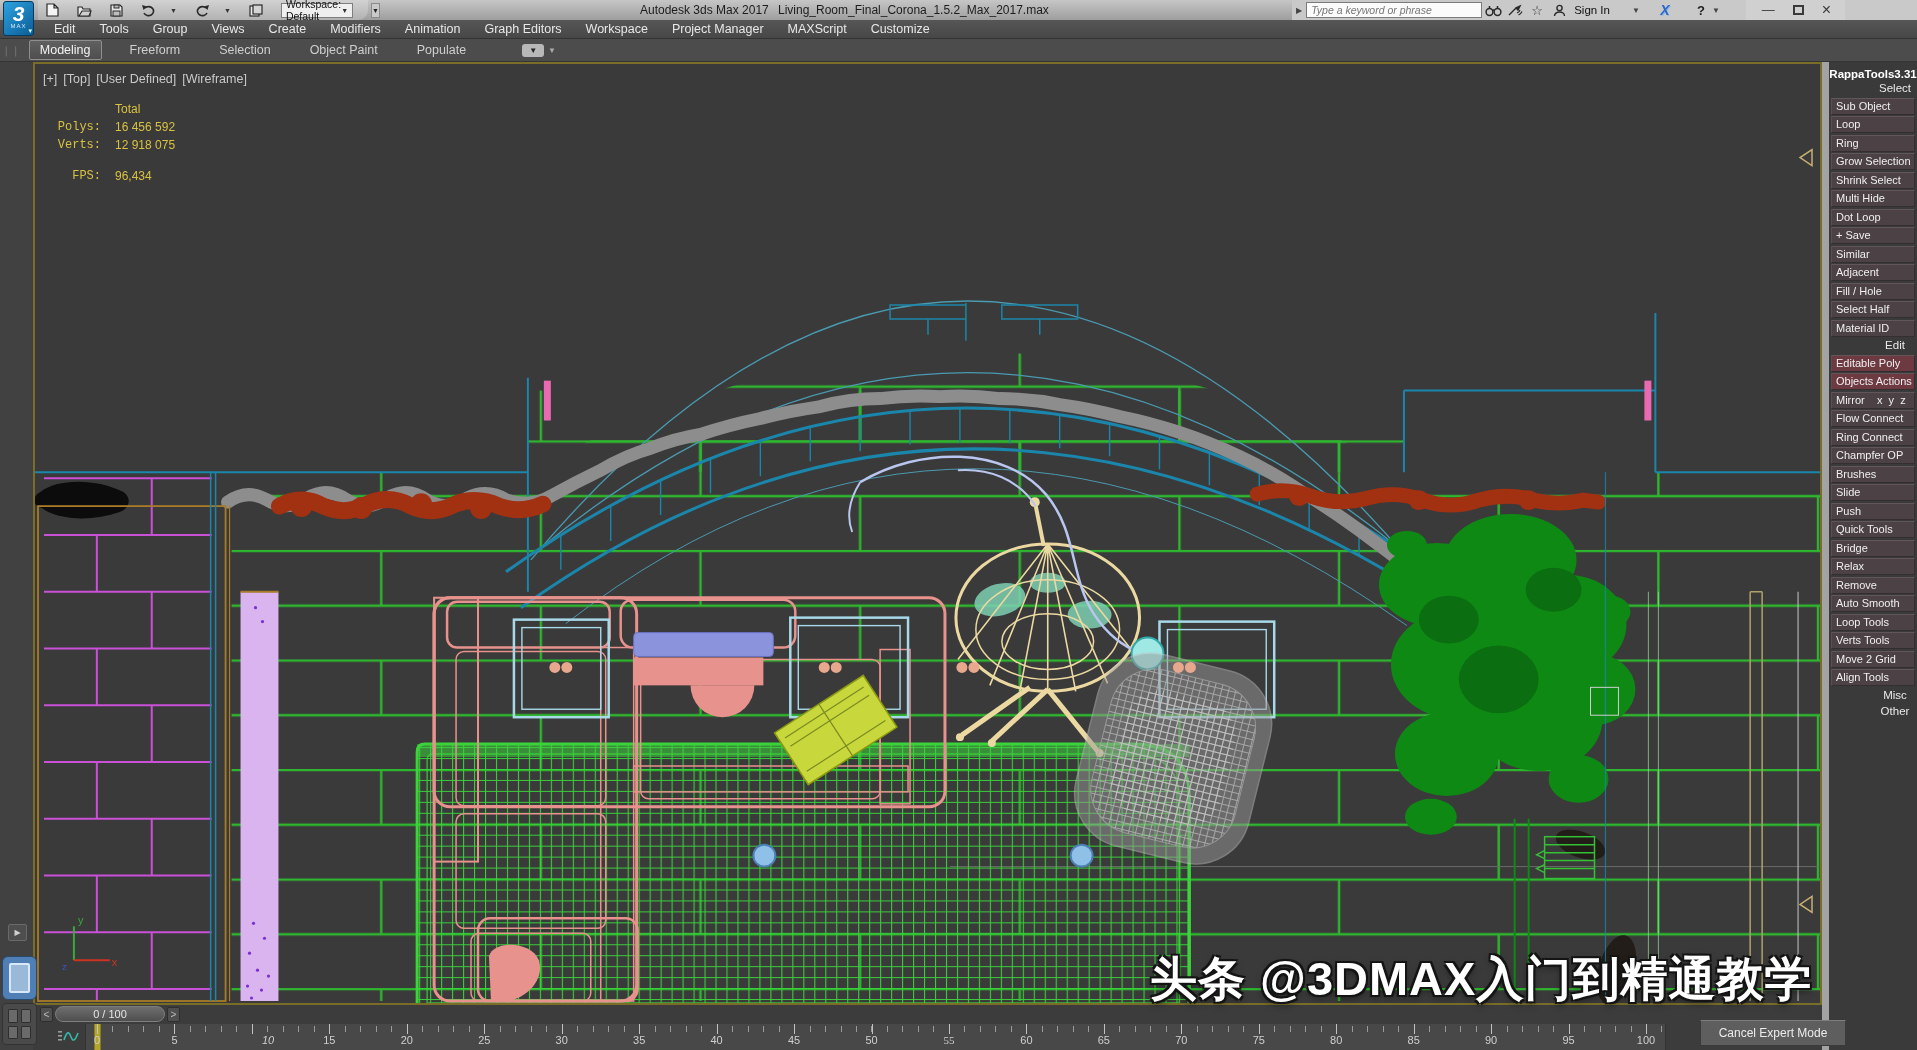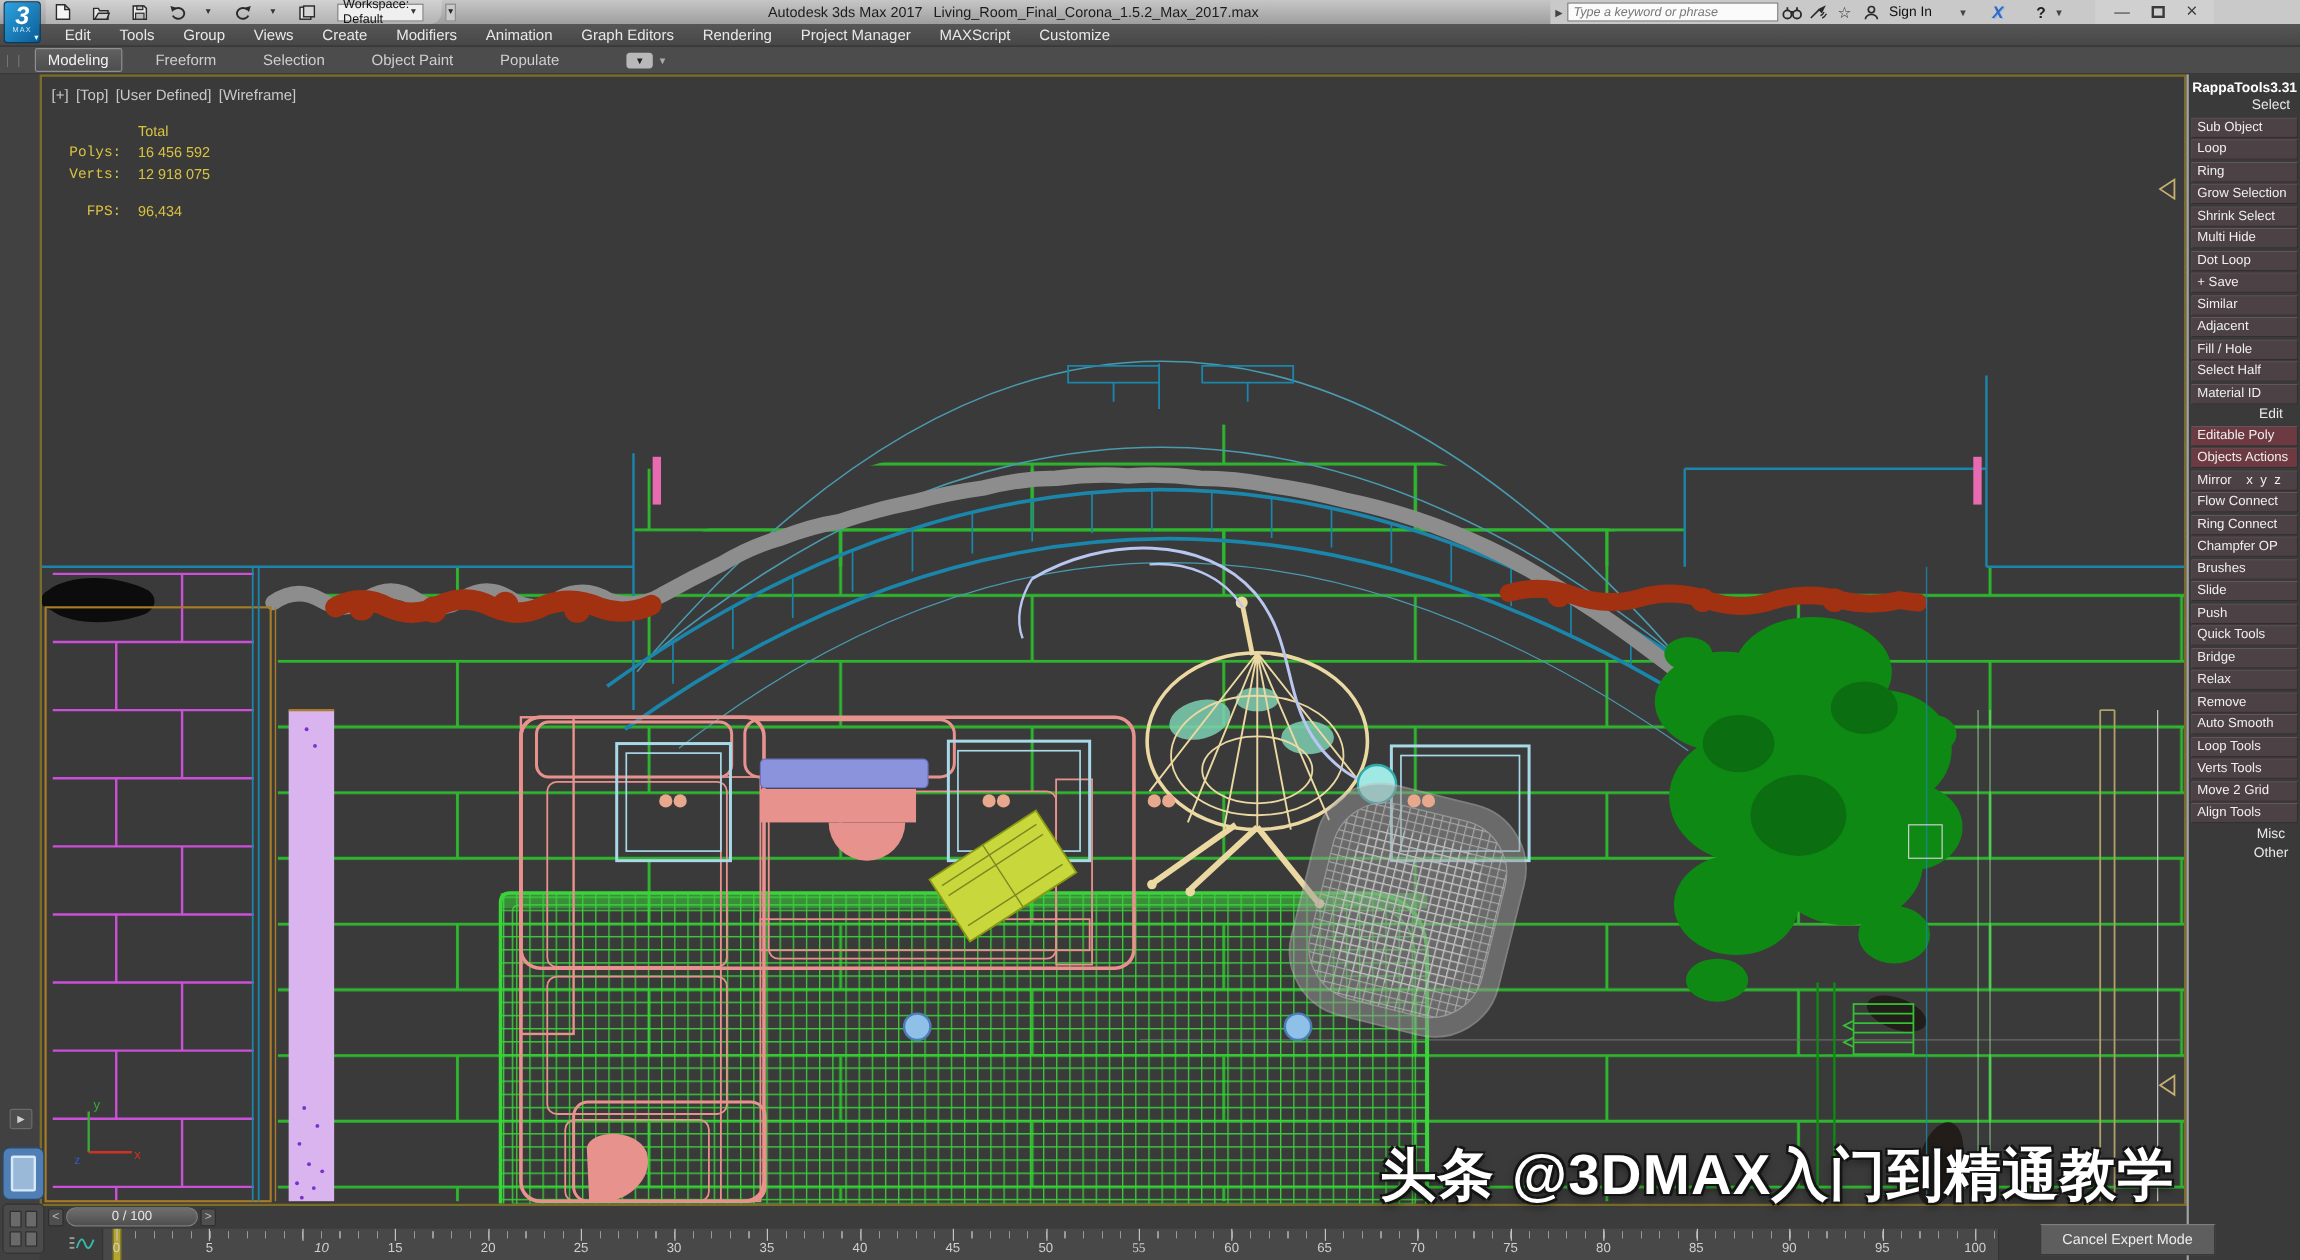--- a/index.html
+++ b/index.html
@@ -86,21 +86,21 @@
   .magenta { stroke:var(--parquet_magenta); stroke-width:2; fill:none; }
   .orange { stroke:var(--frame_orange); fill:none; }
   .salmon-stroke { stroke:var(--sofa_pink); fill:none; }
   .salmon-fill { fill:var(--sofa_pink); }
   .cream { stroke:var(--cream); fill:none; }
   .graygarl { stroke:var(--garland_gray); fill:none; stroke-linecap:round; stroke-linejoin:round; }
   .redgarl { stroke:var(--garland_red); fill:none; stroke-linecap:round; }
 
   
   #rappatools { position:absolute; left:1822px; top:62px; width:95px; height:988px;
-    background:#3a3a3a; border-left:2px solid #a3a3a3; padding-top:6px; }
+    background:#3a3a3a; border-left:7px solid #a3a3a3; padding-top:6px; }
   #rt-title { text-align:center; font-size:11.5px; font-weight:bold; color:#fff; margin-bottom:1px; }
   .rt-btn { height:17px; line-height:15px; margin:1.5px 2px; background:var(--btn_bg);
     border:1px solid #352e31; border-top-color:#635659; border-left-color:#5a4f52;
     color:#efefef; font-size:11px; padding-left:4px; border-radius:1px; white-space:pre; overflow:hidden; }
   .rt-btn.hl { background:var(--btn_highlight); }
   .rt-header { height:15px; line-height:15px; margin:1px 0 0 0; text-align:center; color:#e9e9e9; font-size:11.5px;padding-left:44px; }
 
   
   #timeline-row { position:absolute; left:33px; top:1005px; width:1789px; height:19px; background:#3c3c3c; }
   .tl-btn { position:absolute; top:2px; width:13px; height:15px; background:#4f4f4f; border:1px solid #2e2e2e;
@@ -236,21 +236,21 @@
   <div id="menubar">
 
   <div class="menu-item">Edit</div>
       <div class="menu-item">Tools</div>
       <div class="menu-item">Group</div>
       <div class="menu-item">Views</div>
       <div class="menu-item">Create</div>
       <div class="menu-item">Modifiers</div>
       <div class="menu-item">Animation</div>
       <div class="menu-item">Graph Editors</div>
-      <div class="menu-item">Rendering</div>
+      <div class="menu-item">Workspace</div>
       <div class="menu-item">Project Manager</div>
       <div class="menu-item">MAXScript</div>
       <div class="menu-item">Customize</div>
     </div>
 
   <div id="ribbonbar">
     <span class="rb-handle">❘❘</span>
     <div style="display:flex;align-items:flex-end">
 
     <div class="ribbon-tab active">Modeling</div>

